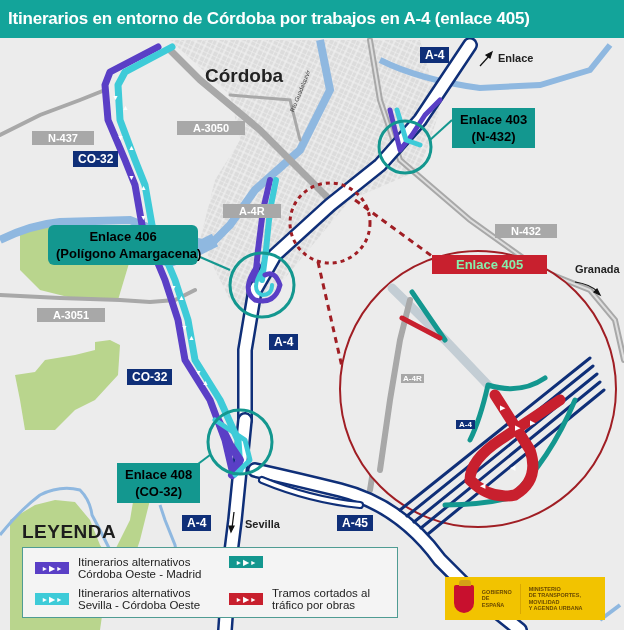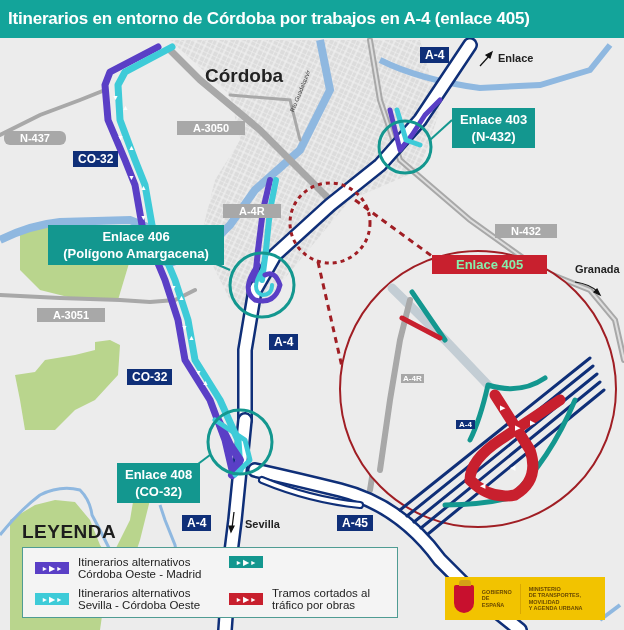--- a/index.html
+++ b/index.html
@@ -2,21 +2,21 @@
 <html><head>
 <meta charset="utf-8">
 <style>
   html, body { margin:0; padding:0; }
   body { width:624px; height:630px; overflow:hidden; background:#ececec; font-family:"Liberation Sans", sans-serif; position:relative; }
   .header { position:absolute; left:0; top:0; width:624px; height:38px; background:#13a49a; color:#fff; font-weight:bold; font-size:17px; line-height:38px; padding-left:8px; box-sizing:border-box; letter-spacing:-0.2px; }
   .map { position:absolute; left:0; top:38px; width:624px; height:592px; }
   .lbl { position:absolute; font-weight:bold; white-space:nowrap; }
   .road-gray { background:#a8a8a8; color:#fff; font-size:11px; padding:1px 16px; }
   .road-blue { background:#0f2f78; color:#fff; font-size:12px; padding:1px 5px; }
-  .enlace { background:#13978f; color:#ffffff; font-size:13px; text-align:center; line-height:17px; padding:3px 8px; }
+  .enlace { background:#13978f; color:#000000; font-size:13px; text-align:center; line-height:17px; padding:3px 8px; }
   .enlace-red { background:#c8202e; color:#86efac; font-size:13px; padding:2px 24px; }
   .city { color:#222; font-size:19px;margin-top:17px; }
   .dir { color:#222; font-size:11px; }
   .legend-title { color:#1d1d1d; font-size:19px; letter-spacing:0.5px; }
   .legend { position:absolute; left:22px; top:547px; width:376px; height:71px; background:#f4f4f4; border:1.5px solid #4f9c93; box-sizing:border-box; }
   .leg-item { position:absolute; display:flex; align-items:center; }
   .swatch { width:34px; height:12px; margin-right:9px; display:flex; align-items:center; justify-content:space-around; color:#fff; font-size:8px; }
   .leg-text { font-size:11.5px; color:#222; line-height:12px; }
   .logo { position:absolute; left:445px; top:577px; width:160px; height:43px; background:#f2c300; display:flex; align-items:center; }
   .logo .coat { width:22px; height:28px; margin-left:9px; background:#c8102e; border-radius:2px 2px 10px 10px; position:relative; }
@@ -152,40 +152,40 @@
     </g>
   </svg>
 
   
   <div class="lbl city" style="left:205px;top:10px;">Córdoba</div>
   <div class="lbl" style="left:278px;top:50px;font-size:6px;color:#333;transform:rotate(-68deg);font-weight:normal;">Río Guadalquivir</div>
   <div class="lbl dir" style="left:498px;top:14px;">Enlace</div>
   <div class="lbl dir" style="left:575px;top:225px;">Granada</div>
   <div class="lbl dir" style="left:245px;top:480px;">Sevilla</div>
 
-  <div class="lbl road-gray" style="left:4px;top:93px;border-radius:6px;">N-437</div>
+  <div class="lbl road-gray" style="left:32px;top:93px;">N-437</div>
   <div class="lbl road-gray" style="left:177px;top:83px;">A-3050</div>
   <div class="lbl road-gray" style="left:223px;top:166px;">A-4R</div>
   <div class="lbl road-gray" style="left:495px;top:186px;">N-432</div>
   <div class="lbl road-gray" style="left:37px;top:270px;">A-3051</div>
   <div class="lbl road-gray" style="left:401px;top:336px;font-size:8px;padding:0 2px;">A-4R</div>
 
   <div class="lbl road-blue" style="left:420px;top:9px;">A-4</div>
   <div class="lbl road-blue" style="left:73px;top:113px;">CO-32</div>
   <div class="lbl road-blue" style="left:269px;top:296px;">A-4</div>
   <div class="lbl road-blue" style="left:127px;top:331px;">CO-32</div>
   <div class="lbl road-blue" style="left:182px;top:477px;">A-4</div>
   <div class="lbl road-blue" style="left:337px;top:477px;">A-45</div>
   <div class="lbl road-blue" style="left:456px;top:382px;font-size:8px;padding:0 3px;">A-4</div>
 
   <div class="lbl enlace" style="left:452px;top:70px;">
     <div>Enlace 403</div>
     <div>(N-432)</div>
   </div>
-  <div class="lbl enlace" style="left:48px;top:187px;width:176px;box-sizing:border-box;">
+  <div class="lbl enlace" style="left:48px;top:187px;width:150px;box-sizing:border-box;border-radius:6px;">
     <div>Enlace 406</div>
     <div>(Polígono Amargacena)</div>
   </div>
   <div class="lbl enlace" style="left:117px;top:425px;">
     <div>Enlace 408</div>
     <div>(CO-32)</div>
   </div>
   <div class="lbl enlace-red" style="left:432px;top:217px;">Enlace 405</div>
 
   <div class="lbl legend-title" style="left:22px;top:483px;">LEYENDA</div>

